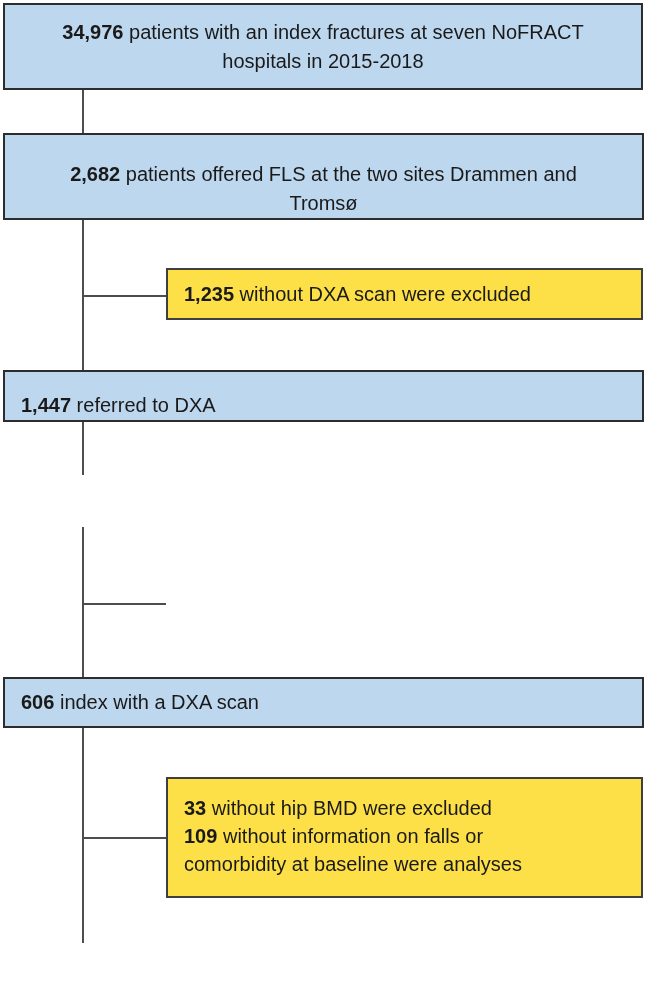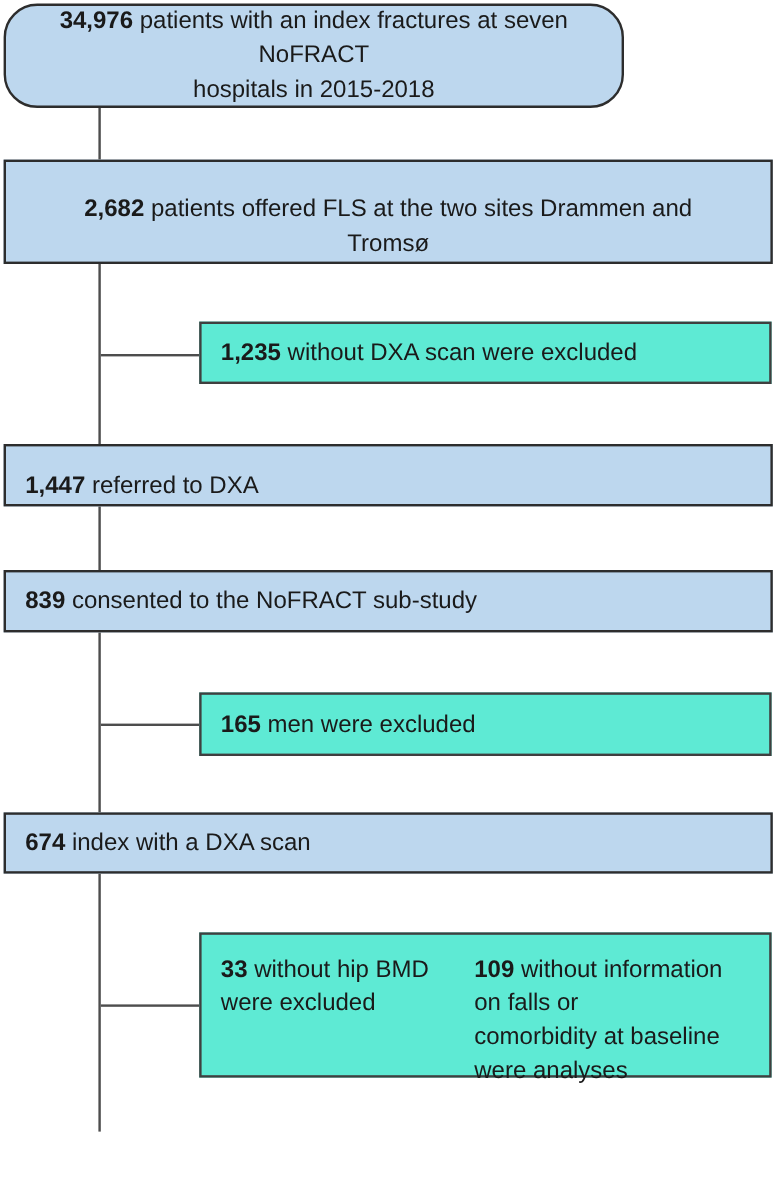--- a/index.html
+++ b/index.html
@@ -31,49 +31,49 @@
     text-align: center;
   }
   .flow-box.left-aligned {
     justify-content: flex-start;
     padding-left: 16px;
     padding-right: 12px;
   }
   .excl-box {
     position: absolute;
     box-sizing: border-box;
-    background: #5eead4;
+    background: #fde047;
     border: 2px solid #3f3f3f;
     font-size: 20px;
     line-height: 28px;
     display: flex;
     align-items: center;
     padding-left: 16px;
     padding-right: 14px;
   }
   .excl-box.multiline {
     align-items: flex-start;
     padding-top: 15px;
-    flex-direction: row;
+    flex-direction: column;
   }
   .num {
     font-weight: 700;
   }
   .box-text {
     white-space: pre-line;
   }
   .connector {
     position: absolute;
     background: #4d4d4d;
   }
   .connector.v { width: 2px; }
   .connector.h { height: 2px; }
 
   
-  #box-total    { left: 3px;   top: 3px;   width: 517px; height: 87px; border-radius: 28px; }
+  #box-total    { left: 3px;   top: 3px;   width: 640px; height: 87px; }
   #box-offered  { left: 3px;   top: 133px; width: 641px; height: 87px; align-items: flex-end; }
   #excl-nodxa   { left: 166px; top: 268px; width: 477px; height: 52px; }
   #box-referred { left: 3px;   top: 370px; width: 641px; height: 52px; align-items: flex-end; }
   #box-consent  { left: 3px;   top: 475px; width: 641px; height: 52px; }
   #excl-men     { left: 166px; top: 577px; width: 477px; height: 53px; }
   #box-women    { left: 3px;   top: 677px; width: 641px; height: 51px; }
   #excl-bmd     { left: 166px; top: 777px; width: 477px; height: 121px; }
   #box-included { left: 3px;   top: 943px; width: 641px; height: 55px; }
 
   #seg1 { left: 82px; top: 90px;  height: 43px; }
@@ -110,30 +110,24 @@
   </div>
 
   <div class="excl-box" id="excl-nodxa">
     <div><span class="num">1,235</span><span class="box-text"> without DXA scan were excluded</span></div>
   </div>
 
   <div class="flow-box left-aligned" id="box-referred">
     <div><span class="num">1,447</span><span class="box-text"> referred to DXA</span></div>
   </div>
 
-  <div class="flow-box left-aligned" id="box-consent">
-    <div><span class="num">839</span><span class="box-text"> consented to the NoFRACT sub-study</span></div>
-  </div>
 
-  <div class="excl-box" id="excl-men">
-    <div><span class="num">165</span><span class="box-text"> men were excluded</span></div>
-  </div>
 
   <div class="flow-box left-aligned" id="box-women">
-    <div><span class="num">674</span><span class="box-text"> index with a DXA scan</span></div>
+    <div><span class="num">606</span><span class="box-text"> index with a DXA scan</span></div>
   </div>
 
   <div class="excl-box multiline" id="excl-bmd">
     <div><span class="num">33</span><span class="box-text"> without hip BMD were excluded</span></div>
     <div><span class="num">109</span><span class="box-text"> without information on falls or
 comorbidity at baseline were analyses</span></div>
   </div>
 
 
 </div>

